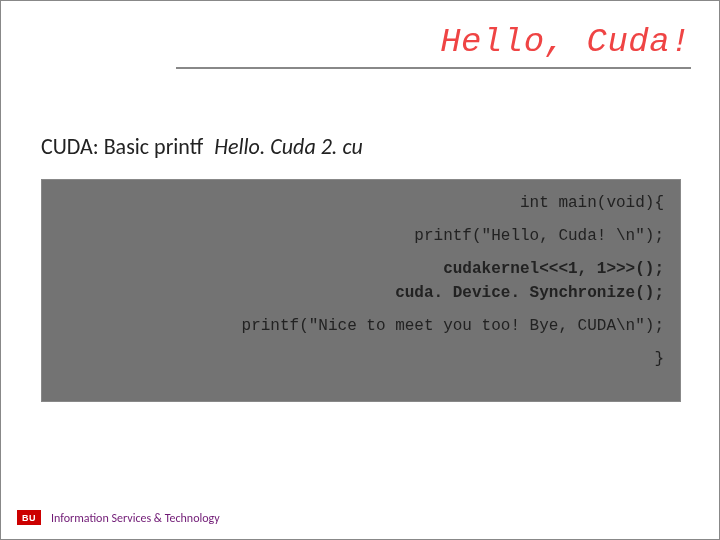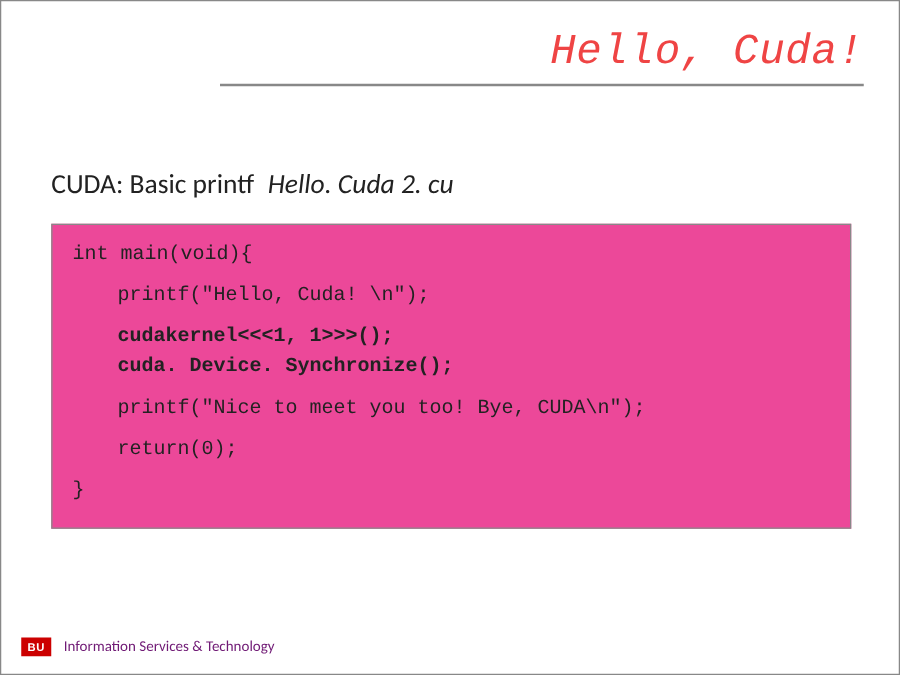--- a/index.html
+++ b/index.html
@@ -45,26 +45,27 @@
   .subtitle-filename {
     font-style: italic;
     margin-left: 6px;
   }
   .code-box {
     position: absolute;
     top: 178px;
     left: 40px;
     width: 640px;
     border: 1px solid #888;
-    background: #ec4899;
-    padding: 12px 16px 18px 16px;
+    background: #737373;
+    padding: 12px 16px 30px 16px;
     font-family: "Courier New", Courier, monospace;
     font-size: 16px;
     line-height: 1.45;
     color: #222;
+    text-align: right;
   }
   .code-box .blk {
     margin-top: 10px;
     padding-left: 36px;
   }
   .code-box .blk:first-of-type { margin-top: 0; padding-left: 0; }
   .code-box .bold { font-weight: bold; }
   .code-box .nopad { padding-left: 0; }
   .footer {
     position: absolute;
@@ -109,21 +110,20 @@
   </div>
 
   <div class="code-box">
     <div class="blk">int main(void){</div>
     <div class="blk">printf("Hello, Cuda! \n");</div>
     <div class="blk bold">
       <div>cudakernel&lt;&lt;&lt;1, 1&gt;&gt;&gt;();</div>
       <div>cuda. Device. Synchronize();</div>
     </div>
     <div class="blk">printf("Nice to meet you too! Bye, CUDA\n");</div>
-    <div class="blk">return(0);</div>
     <div class="blk nopad">}</div>
   </div>
 
   <div class="footer">
     <div class="footer-logo">BU</div>
     <div class="footer-text">Information Services &amp; Technology</div>
   </div>
 
 </div>
 

